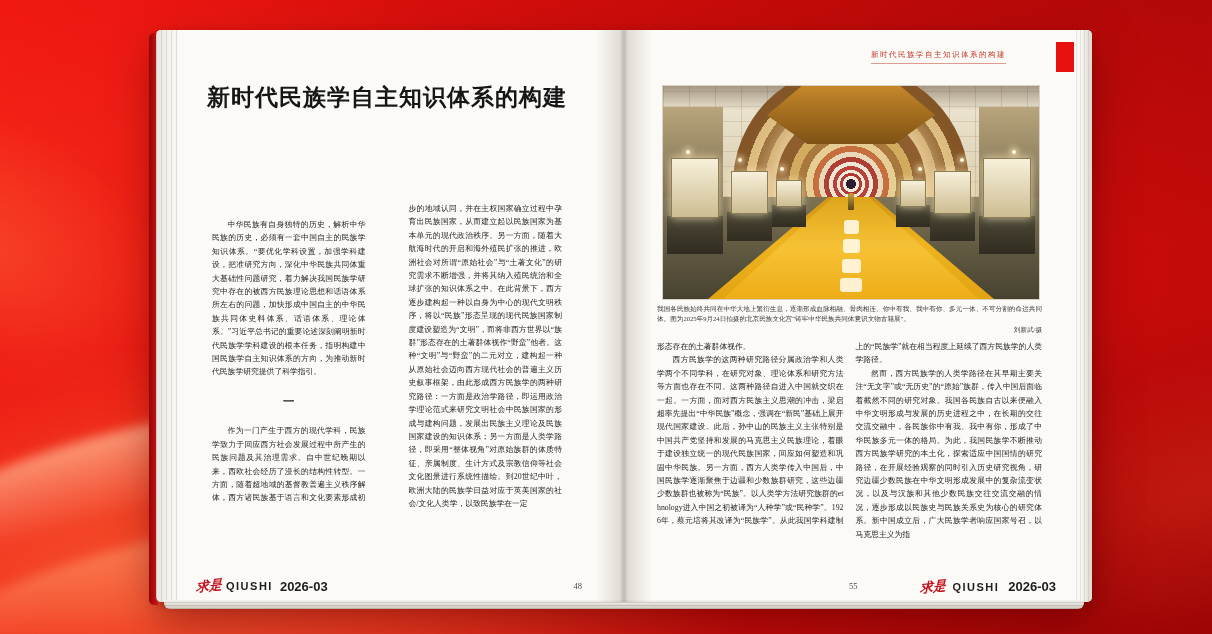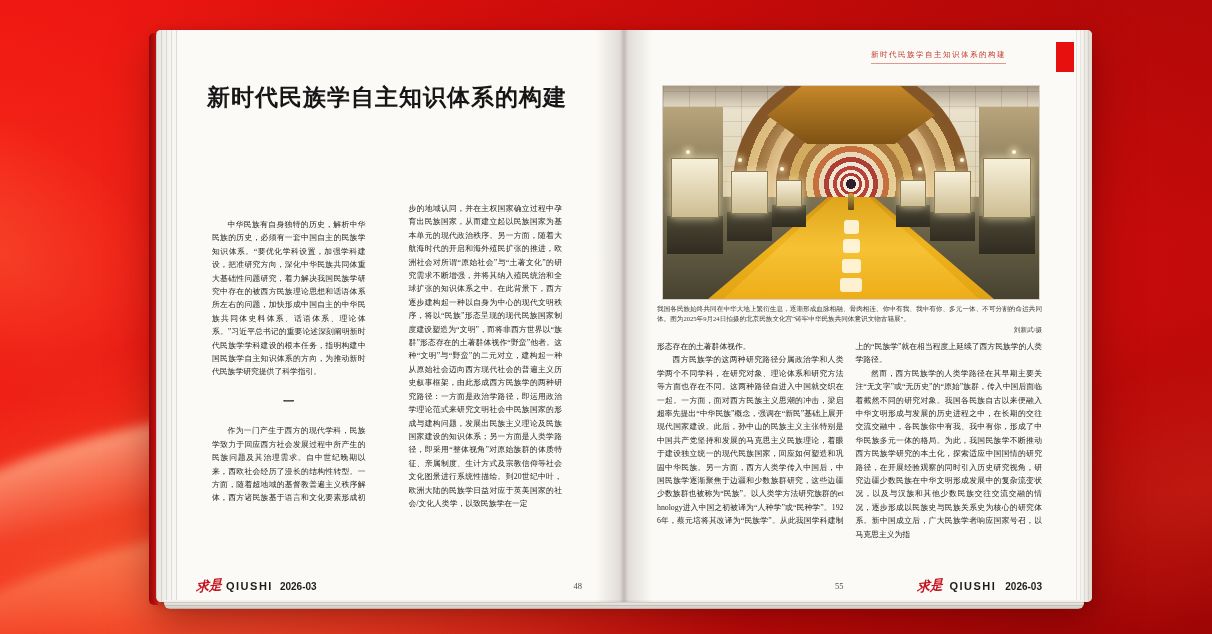--- a/index.html
+++ b/index.html
@@ -58,27 +58,27 @@
   .body-cols { position:absolute; left:18px; width:382px; top:172px; height:376px;
            columns:2; column-gap:11px; font-size:7.8px; line-height:13.4px;
            text-align:justify; color:#262626; word-break:break-all; }
   .body-cols p { margin:16px; }
   .body-cols p.indent { text-indent:2em; }
   .section-marker { break-inside:avoid; text-align:center; font-weight:bold;
            font-size:11px; margin:13px 0; color:#1a1a1a; font-family:"Liberation Sans", sans-serif; }
   .footer { position:absolute; top:548px; height:16px; font-size:8px; color:#333;
            display:flex; align-items:center; }
   .footer-left  { left:18px;  width:386px; }
-  .footer-right { left:5px; width:385px; }
+  .footer-right { left:19px; width:385px; }
   .logo-script { font-family:"DejaVu Serif", serif; font-style:italic; font-weight:bold;
            color:#c41420; font-size:13px; line-height:10px; display:inline-block;
            transform:rotate(-6deg) skewX(-6deg); margin-right:4px; }
   .logo-latin { font-family:"Liberation Sans", sans-serif; font-weight:bold;
            font-size:11px; letter-spacing:1.5px; color:#1d1d1d; margin-right:7px; }
-  .issue { font-family:"Liberation Sans", sans-serif; font-weight:bold; font-size:10px; color:#1d1d1d; }
+  .issue { font-family:"Liberation Sans", sans-serif; font-weight:bold; font-size:13px; color:#1d1d1d; }
   .pagenum { font-size:8.5px; color:#4a4a4a; }
   .footer-left .pagenum { margin-left:auto; }
   .footer-right .pagenum { position:absolute; left:178px; }
   .footer-right .logo-wrap { margin-left:auto; }
 
   
   .running-header { position:absolute; top:20px; right:70px;
            font-size:7.5px; letter-spacing:1.5px; color:#c2372a;
            padding-bottom:3px; border-bottom:1px solid rgba(195,55,40,.5); }
   .rh-block { position:absolute; top:12px; right:2px; width:18px; height:30px; background:#e8100e; }

